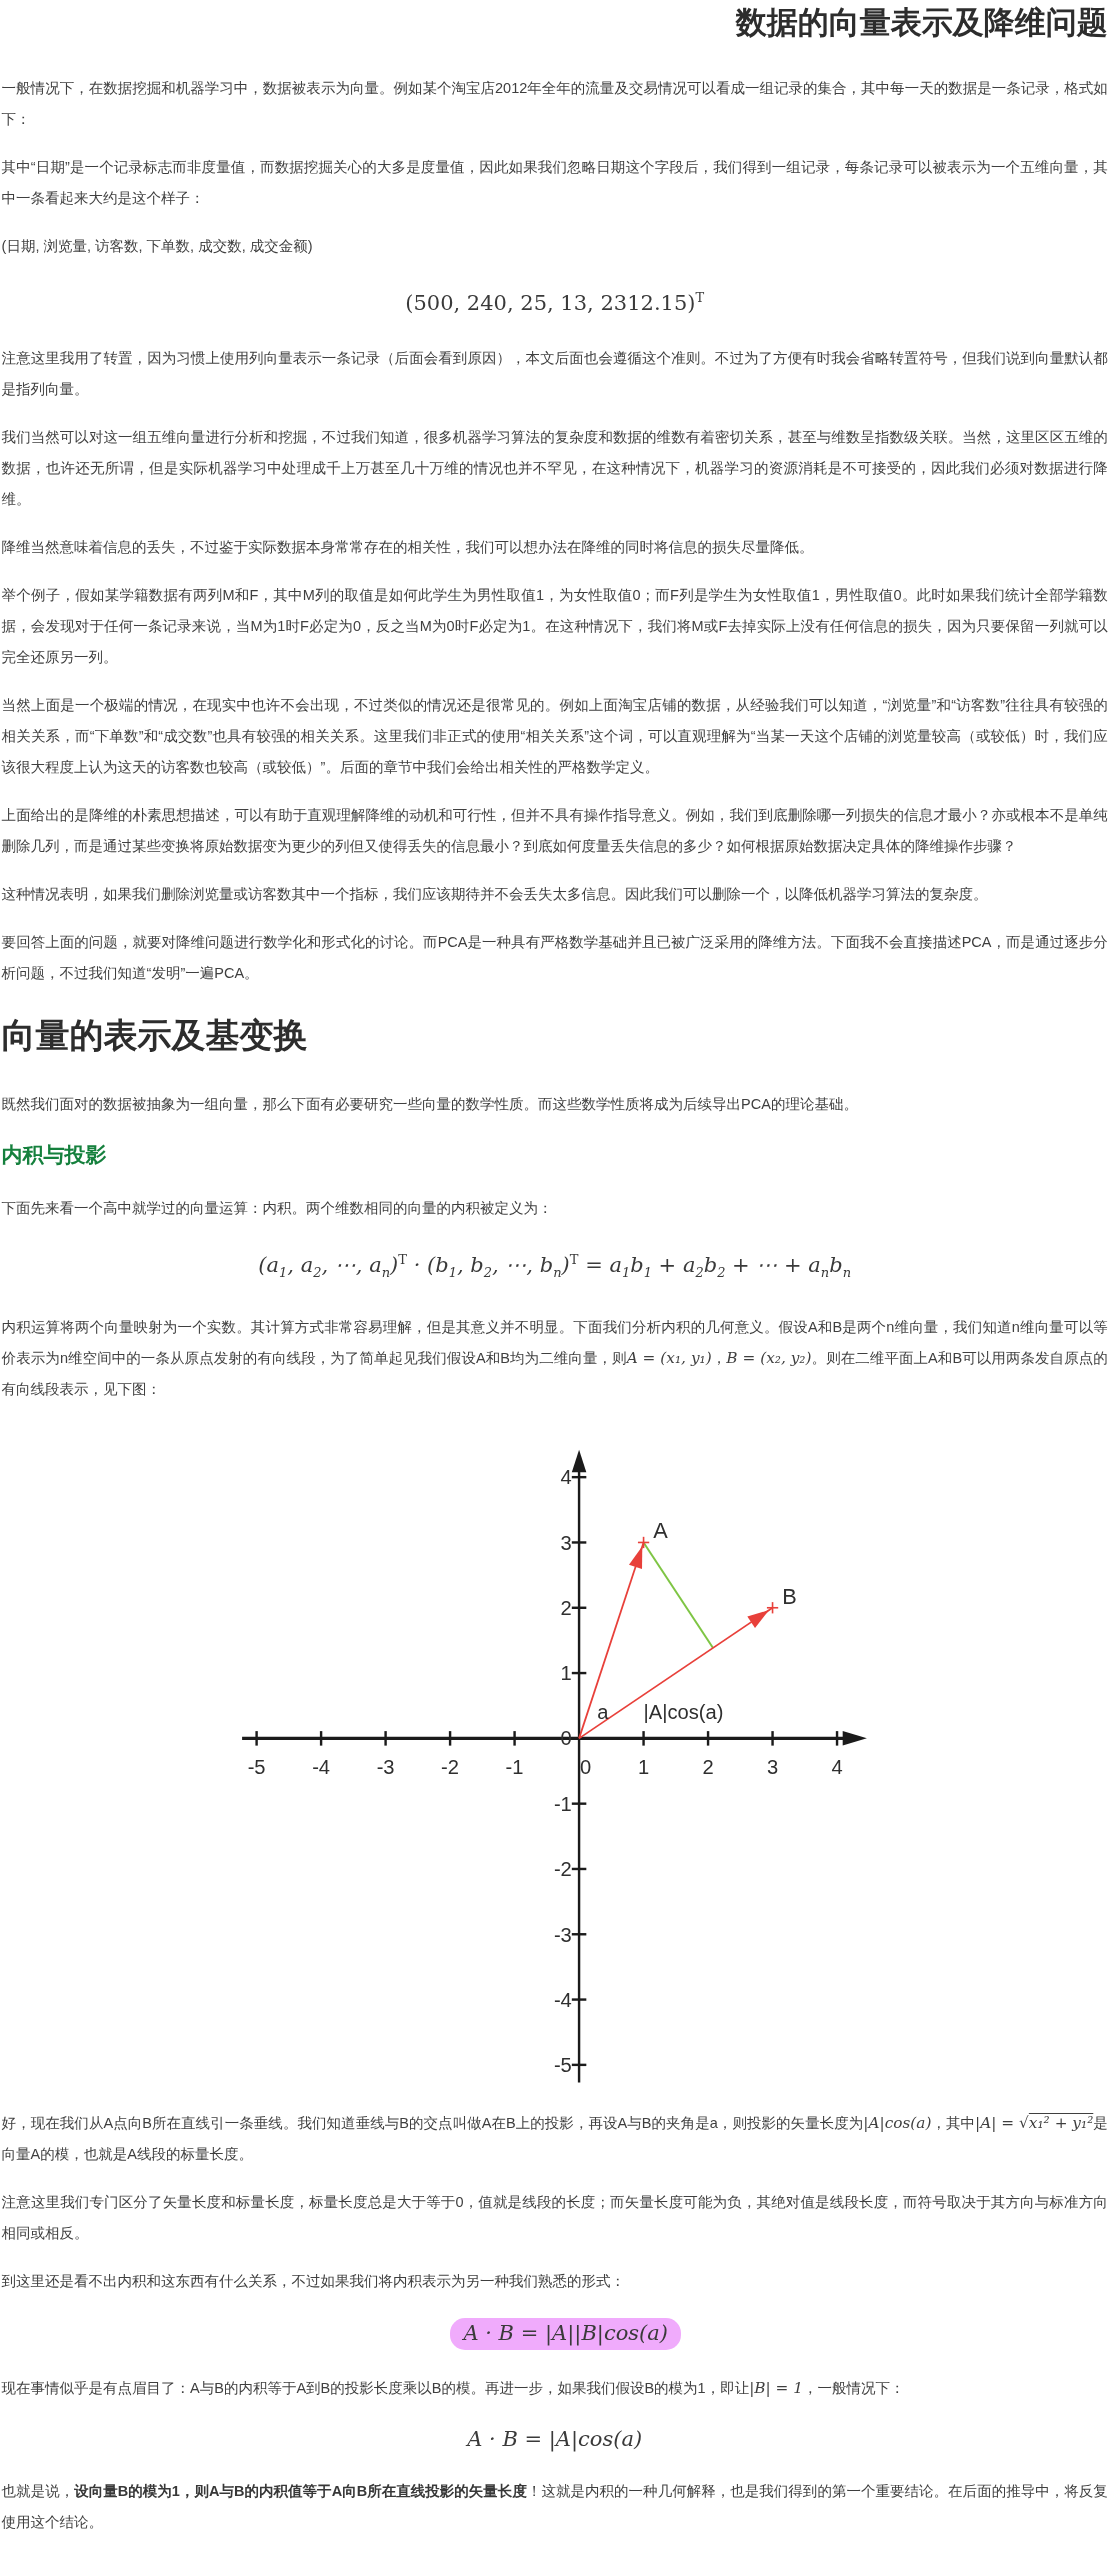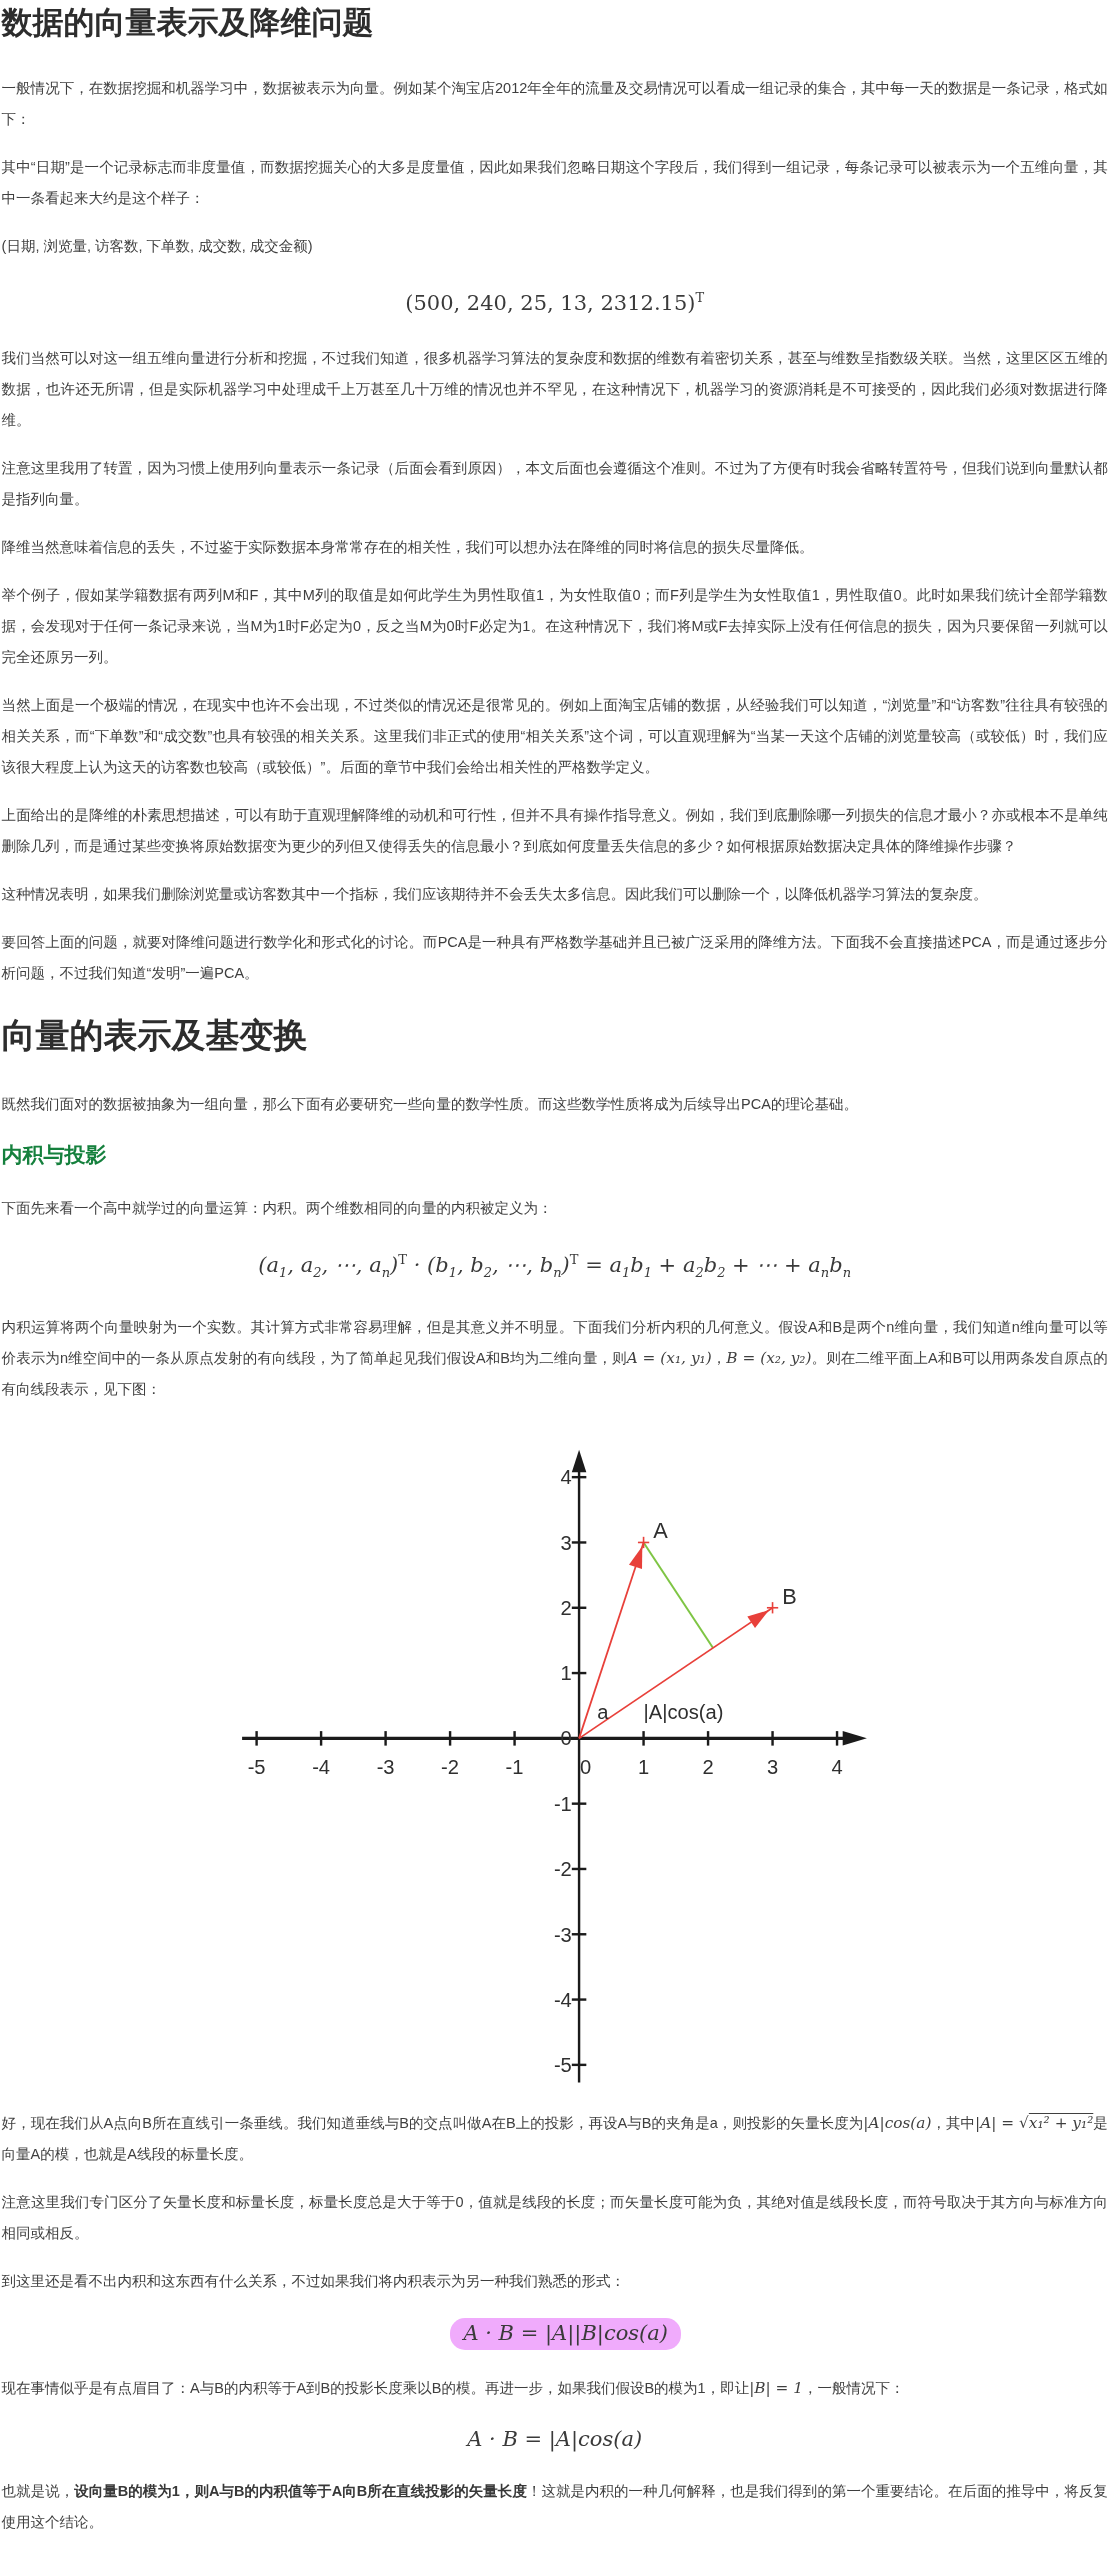--- a/index.html
+++ b/index.html
@@ -5,20 +5,21 @@
   html,body{margin:0;padding:0;background:#ffffff;}
   body{
     width:1111px;
     color:#3f3f3f;
     font-family:"Liberation Sans","DejaVu Sans",sans-serif;
   }
   .article{padding:1.6px 3.2px 0 1.6px;}
   h1.doc-title{
     font-size:31px;line-height:39px;font-weight:600;color:#2d2d2d;
     margin:1.6px 0 31px 0;
+    text-align:right;
   }
   h2.sec-title{
     font-size:34px;line-height:44px;font-weight:600;color:#2d2d2d;
     margin:24px 0 32px 0;
   }
   h3.sub-title{
     font-size:21px;line-height:27.4px;font-weight:700;color:#15803d;
     margin:21px 0 24px 0;
   }
   p.body-text{
@@ -62,23 +63,23 @@
   <h1 class="doc-title">数据的向量表示及降维问题</h1>
 
   <p class="body-text">一般情况下，在数据挖掘和机器学习中，数据被表示为向量。例如某个淘宝店2012年全年的流量及交易情况可以看成一组记录的集合，其中每一天的数据是一条记录，格式如下：</p>
 
   <p class="body-text">其中“日期”是一个记录标志而非度量值，而数据挖掘关心的大多是度量值，因此如果我们忽略日期这个字段后，我们得到一组记录，每条记录可以被表示为一个五维向量，其中一条看起来大约是这个样子：</p>
 
   <p class="body-text">(日期, 浏览量, 访客数, 下单数, 成交数, 成交金额)</p>
 
   <div class="formula"><span>(500, 240, 25, 13, 2312.15)</span><sup>T</sup></div>
 
+  <p class="body-text">注意这里我用了转置，因为习惯上使用列向量表示一条记录（后面会看到原因），本文后面也会遵循这个准则。不过为了方便有时我会省略转置符号，但我们说到向量默认都是指列向量。</p>
+
   <p class="body-text">我们当然可以对这一组五维向量进行分析和挖掘，不过我们知道，很多机器学习算法的复杂度和数据的维数有着密切关系，甚至与维数呈指数级关联。当然，这里区区五维的数据，也许还无所谓，但是实际机器学习中处理成千上万甚至几十万维的情况也并不罕见，在这种情况下，机器学习的资源消耗是不可接受的，因此我们必须对数据进行降维。</p>
-
-  <p class="body-text">注意这里我用了转置，因为习惯上使用列向量表示一条记录（后面会看到原因），本文后面也会遵循这个准则。不过为了方便有时我会省略转置符号，但我们说到向量默认都是指列向量。</p>
 
   <p class="body-text">降维当然意味着信息的丢失，不过鉴于实际数据本身常常存在的相关性，我们可以想办法在降维的同时将信息的损失尽量降低。</p>
 
   <p class="body-text">举个例子，假如某学籍数据有两列M和F，其中M列的取值是如何此学生为男性取值1，为女性取值0；而F列是学生为女性取值1，男性取值0。此时如果我们统计全部学籍数据，会发现对于任何一条记录来说，当M为1时F必定为0，反之当M为0时F必定为1。在这种情况下，我们将M或F去掉实际上没有任何信息的损失，因为只要保留一列就可以完全还原另一列。</p>
 
   <p class="body-text">当然上面是一个极端的情况，在现实中也许不会出现，不过类似的情况还是很常见的。例如上面淘宝店铺的数据，从经验我们可以知道，“浏览量”和“访客数”往往具有较强的相关关系，而“下单数”和“成交数”也具有较强的相关关系。这里我们非正式的使用“相关关系”这个词，可以直观理解为“当某一天这个店铺的浏览量较高（或较低）时，我们应该很大程度上认为这天的访客数也较高（或较低）”。后面的章节中我们会给出相关性的严格数学定义。</p>
 
   <p class="body-text">上面给出的是降维的朴素思想描述，可以有助于直观理解降维的动机和可行性，但并不具有操作指导意义。例如，我们到底删除哪一列损失的信息才最小？亦或根本不是单纯删除几列，而是通过某些变换将原始数据变为更少的列但又使得丢失的信息最小？到底如何度量丢失信息的多少？如何根据原始数据决定具体的降维操作步骤？</p>
 
   <p class="body-text">这种情况表明，如果我们删除浏览量或访客数其中一个指标，我们应该期待并不会丢失太多信息。因此我们可以删除一个，以降低机器学习算法的复杂度。</p>

